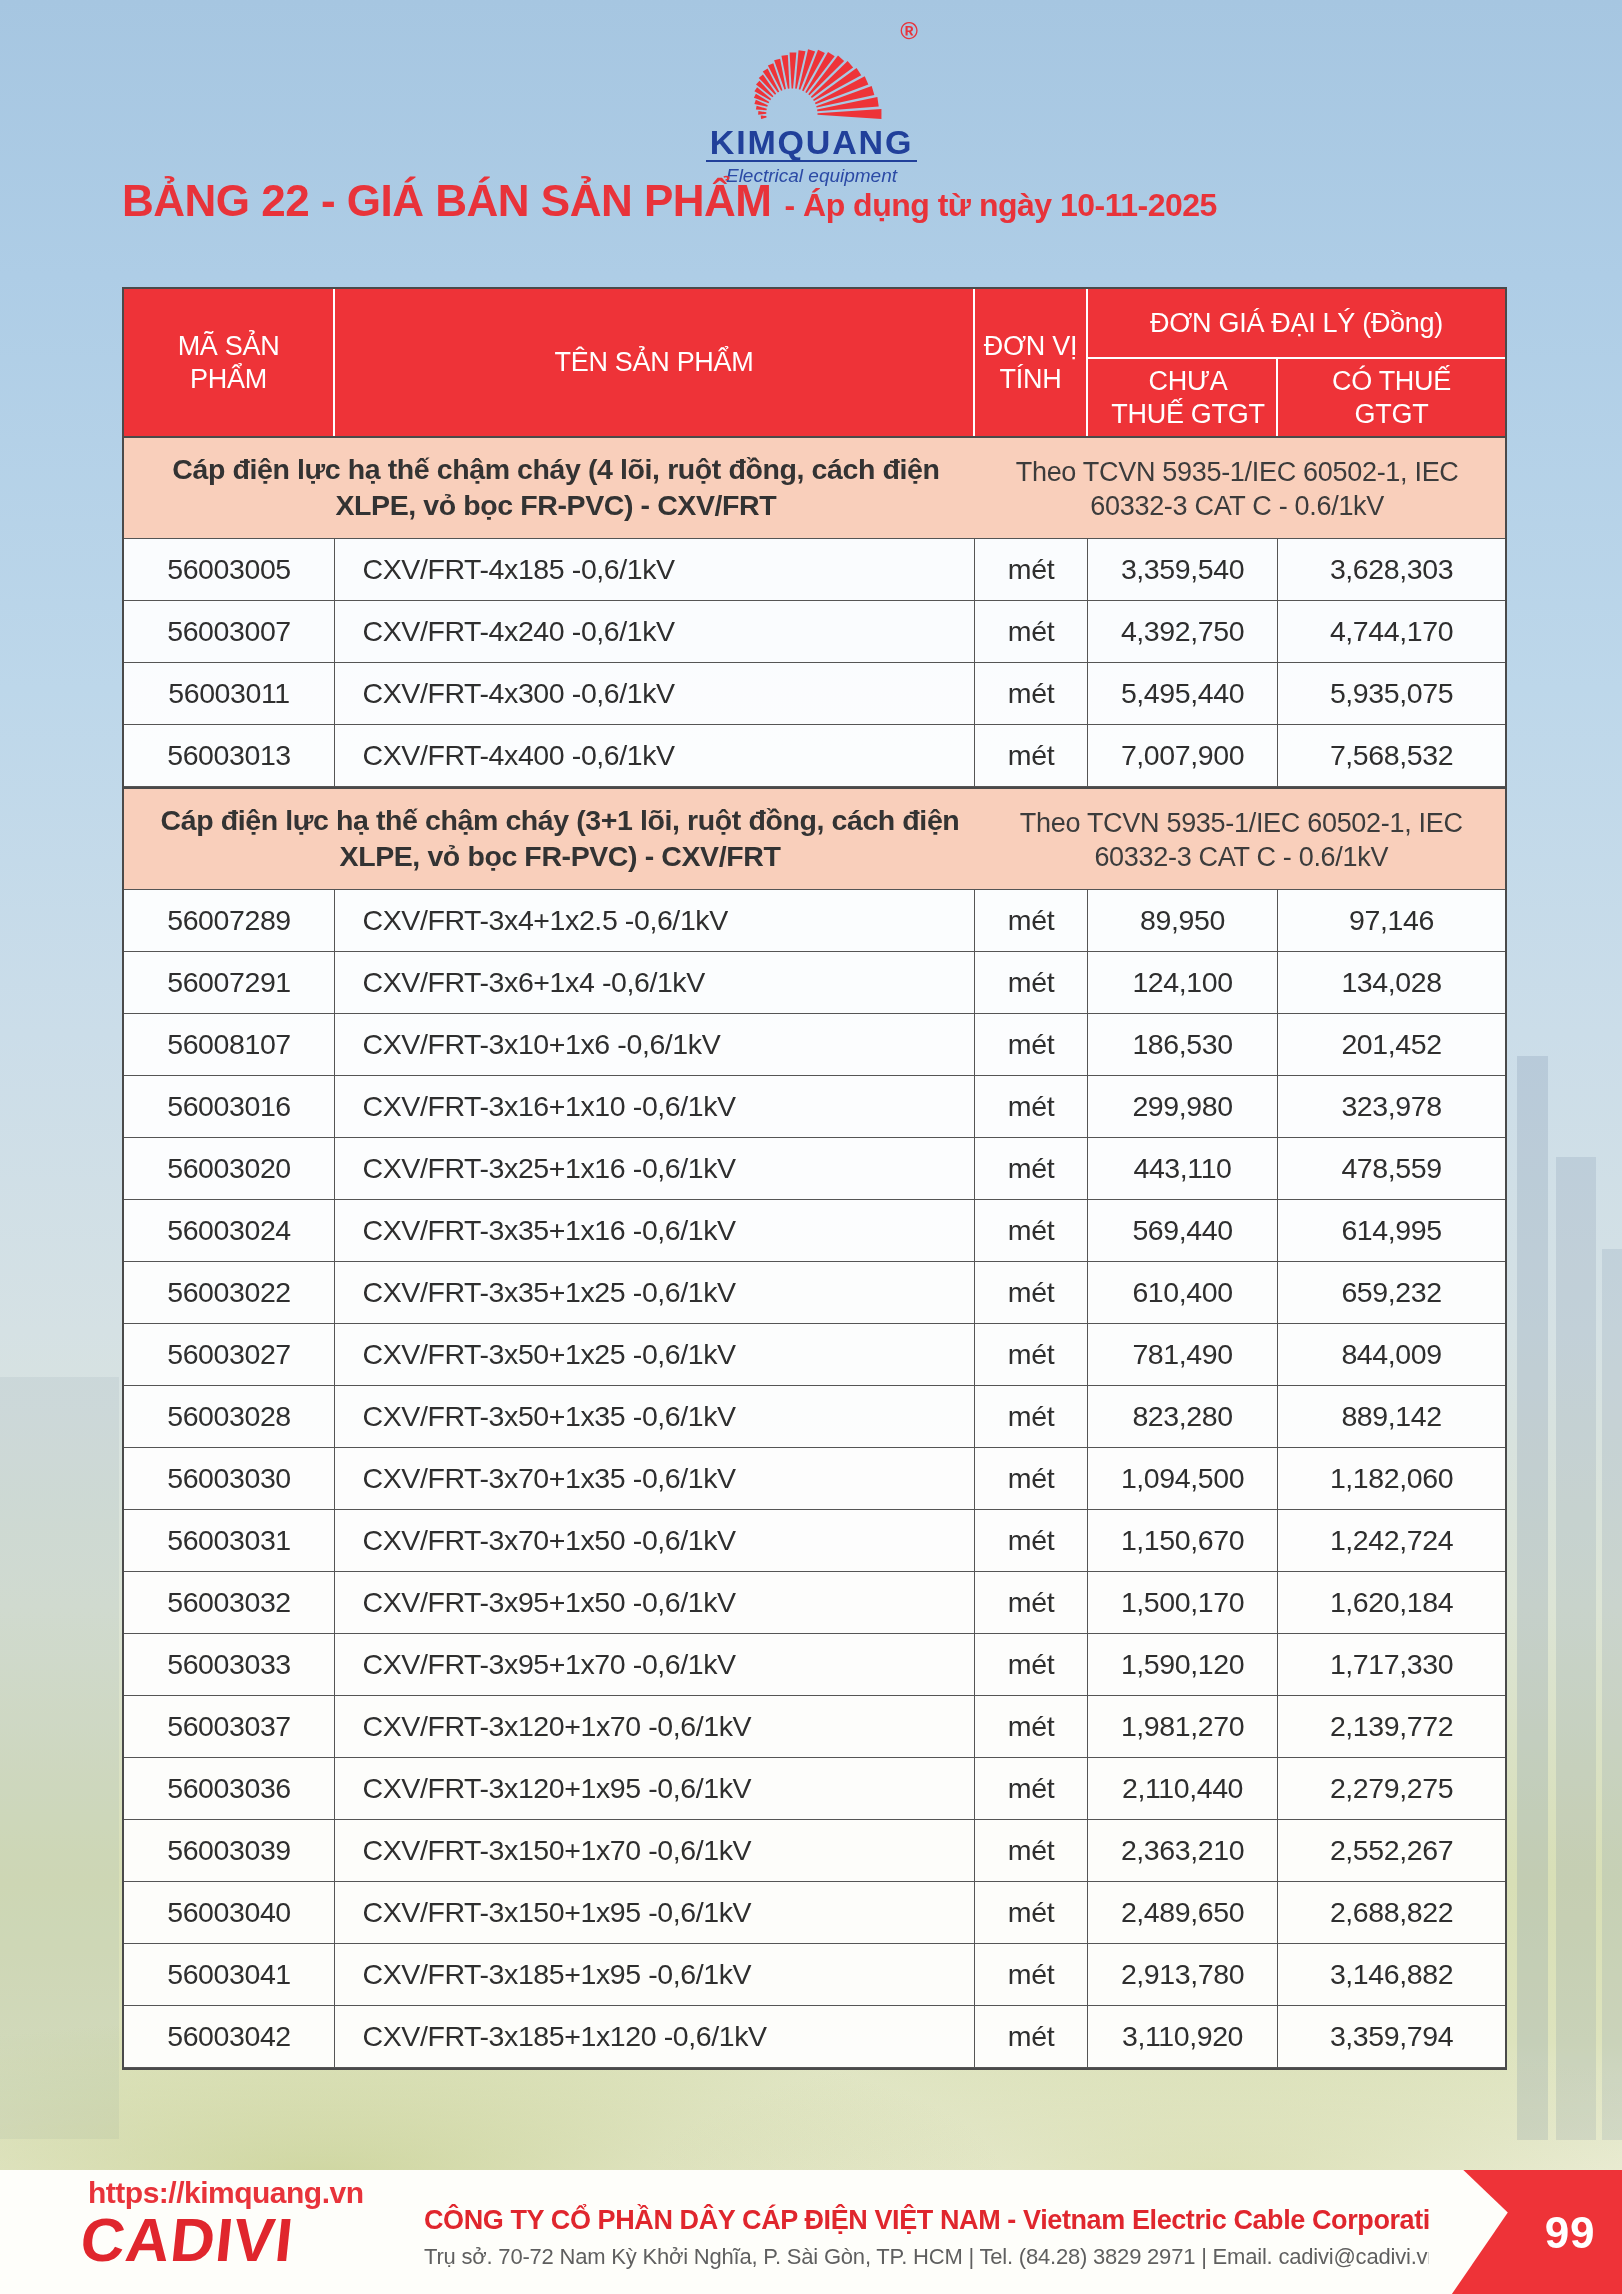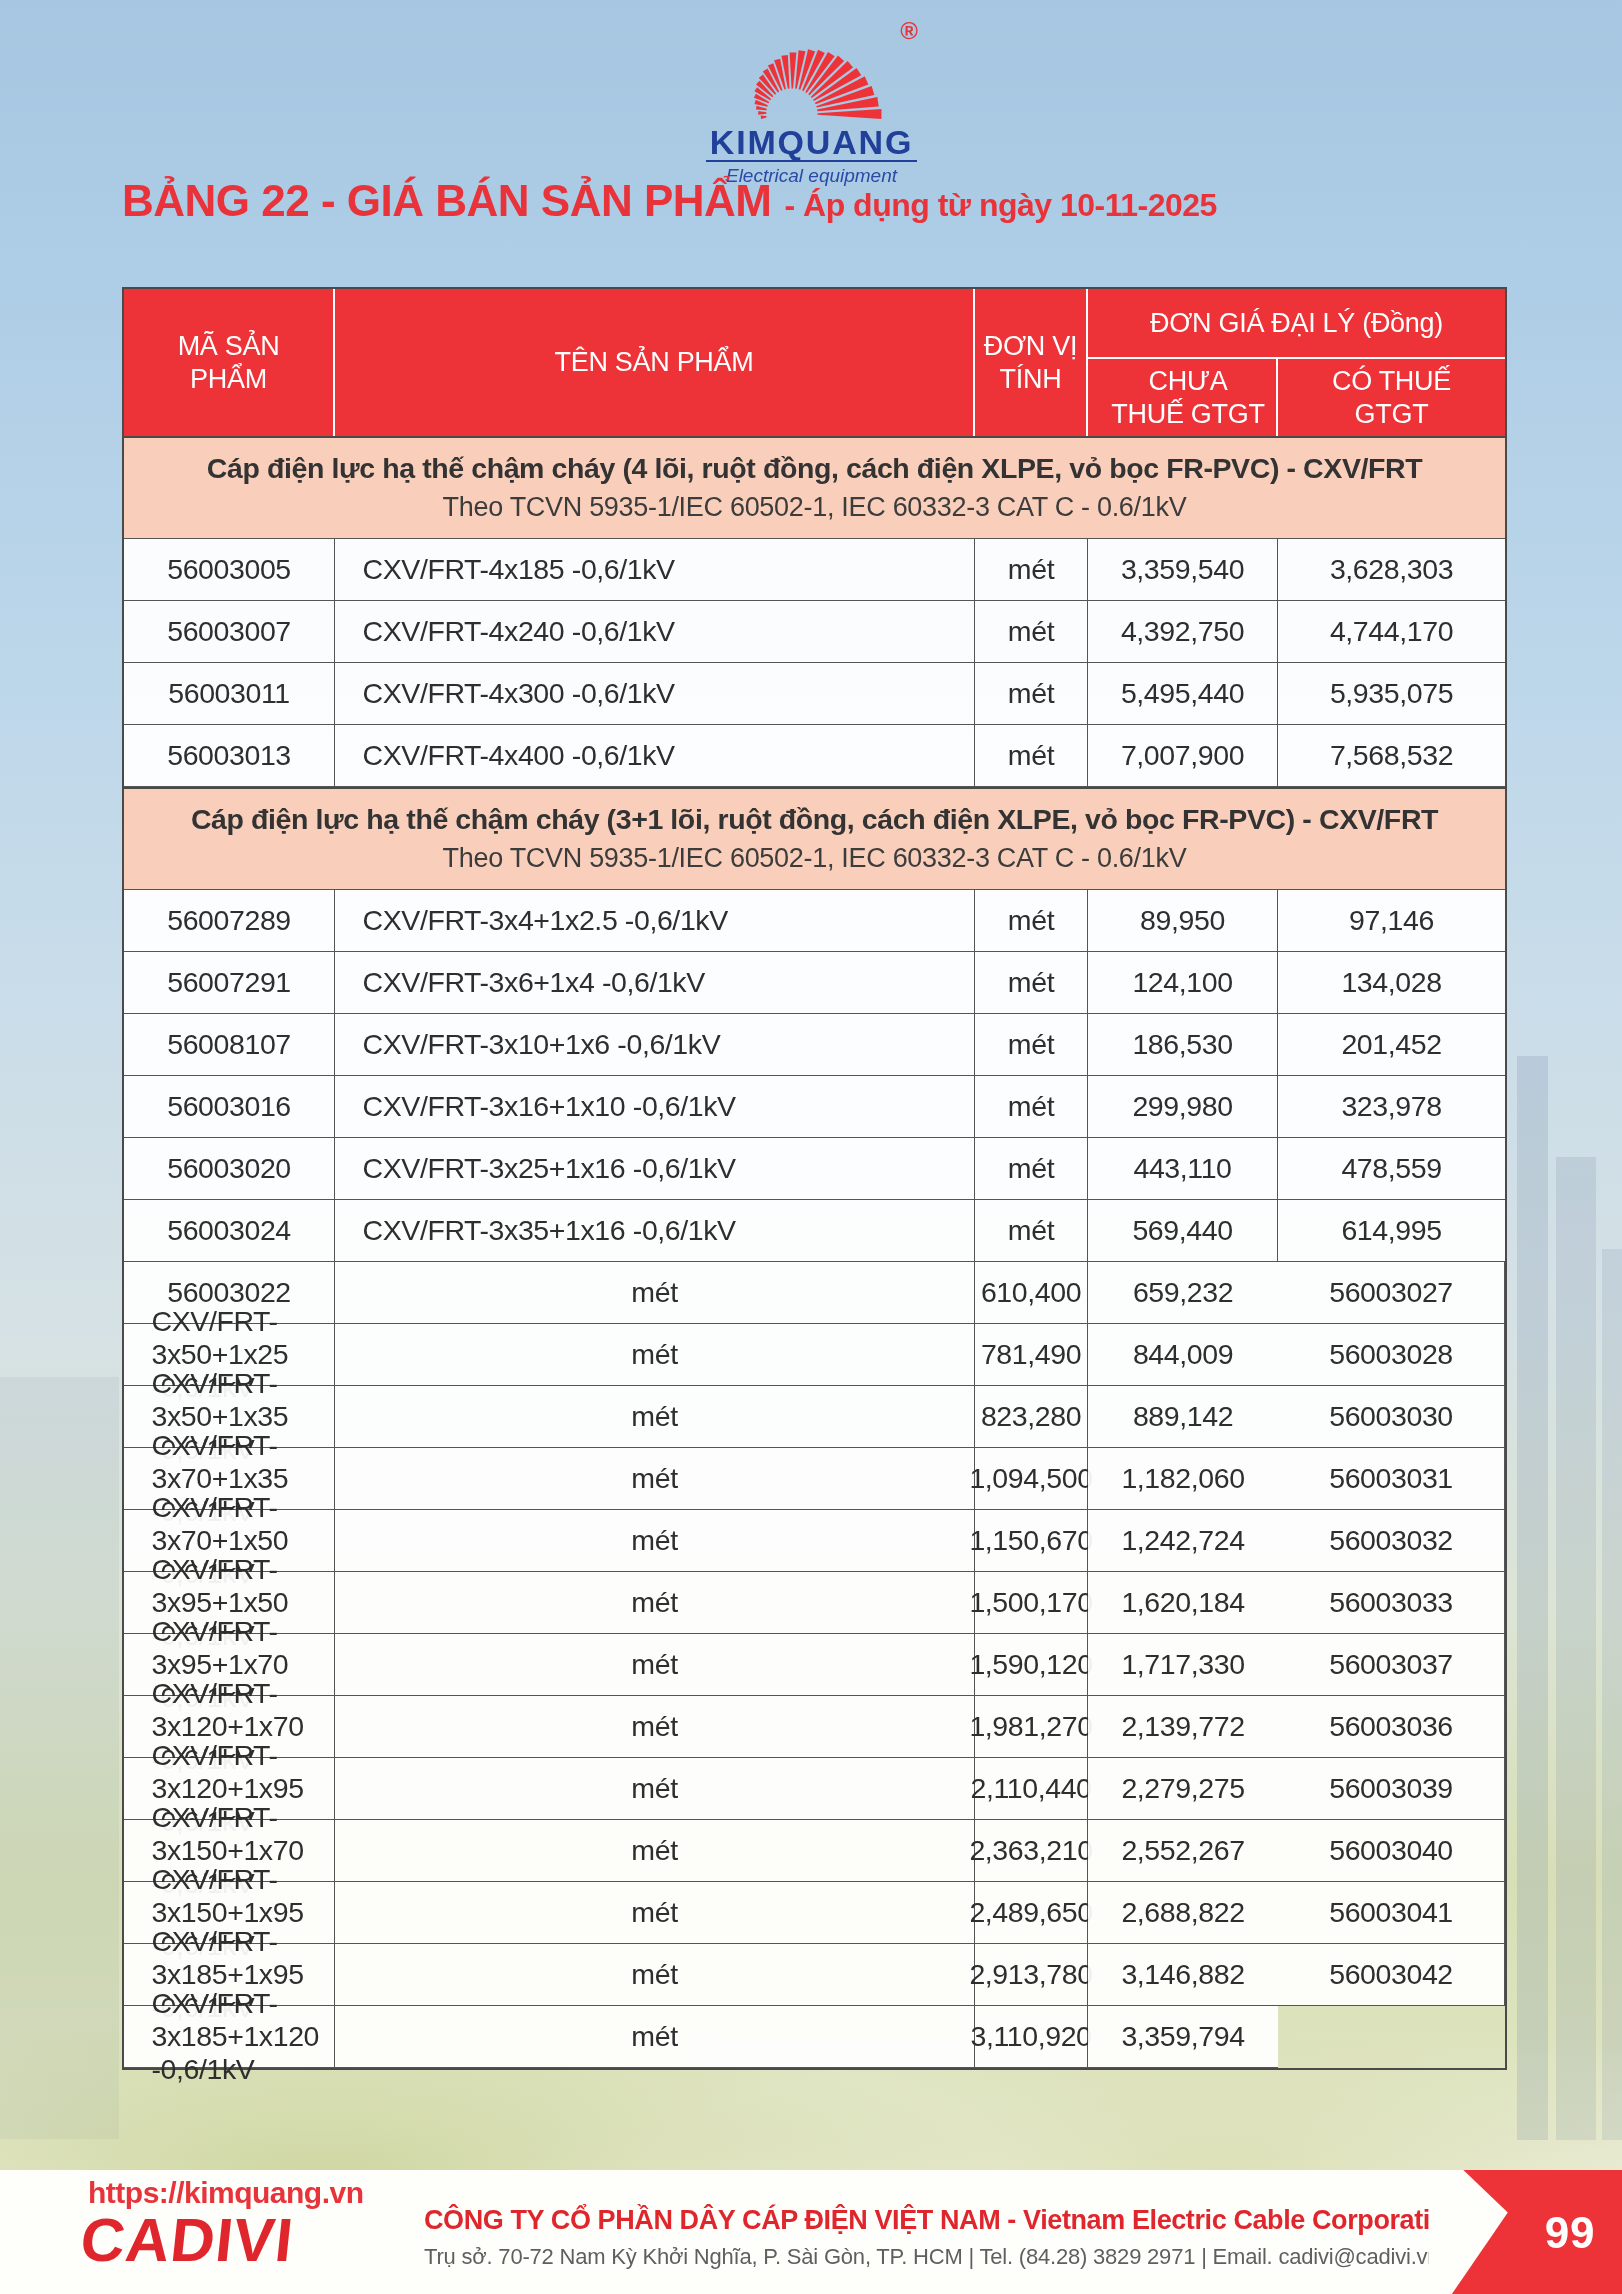--- a/index.html
+++ b/index.html
@@ -50,21 +50,21 @@
   .hc-name{grid-column:2;grid-row:1/3;border-right:2.8px solid #fff;}
   .hc-unit{grid-column:3;grid-row:1/3;border-right:2.8px solid #fff;}
   .hc-dongia{grid-column:4/6;grid-row:1;border-bottom:2.8px solid #fff;}
   .hc-chua{grid-column:4;grid-row:2;border-right:2.8px solid #fff;padding-left:12px;}
   .hc-co{grid-column:5;grid-row:2;}
   .hc-code span{max-width:138px;} .hc-unit span{max-width:101px;}
   .hc-chua span{max-width:156px;} .hc-co span{max-width:129px;}
 
   .band{
     grid-column:1/-1;height:103px;background:#f9cfbb;border-top:2.8px solid #4a4a4a;border-bottom:1.8px solid #555;
-    display:flex;flex-direction:column;align-items:center;justify-content:center;text-align:center;padding:0 9.2px;
+    display:flex;flex-direction:row;align-items:center;justify-content:center;text-align:center;padding:0 9.2px;
   }
   .band .sec-title{font-size:28.5px;font-weight:700;color:#333;letter-spacing:-0.4px;line-height:1.25;}
   .band .sec-sub{font-size:27px;font-weight:400;color:#3c3c3c;letter-spacing:-0.3px;line-height:1.25;margin-top:3.7px;}
 
   .cell{
     height:62px;background:rgba(255,255,255,.93);color:#2e2e2e;font-size:28.5px;letter-spacing:-0.4px;
     display:flex;align-items:center;border-right:1.8px solid #555;border-bottom:1.8px solid #555;
   }
   .cell:nth-last-child(-n+1){border-right:none;}
   .cell.code{justify-content:center;}
@@ -209,20 +209,21 @@
       <div class="cell name">CXV/FRT-3x25+1x16 -0,6/1kV</div>
       <div class="cell unit">mét</div>
       <div class="cell num">443,110</div>
       <div class="cell num last-col">478,559</div>
       <div class="cell code">56003024</div>
       <div class="cell name">CXV/FRT-3x35+1x16 -0,6/1kV</div>
       <div class="cell unit">mét</div>
       <div class="cell num">569,440</div>
       <div class="cell num last-col">614,995</div>
       <div class="cell code">56003022</div>
+      <div class="cell name">CXV/FRT-3x35+1x25 -0,6/1kV</div>
       <div class="cell unit">mét</div>
       <div class="cell num">610,400</div>
       <div class="cell num last-col">659,232</div>
       <div class="cell code">56003027</div>
       <div class="cell name">CXV/FRT-3x50+1x25 -0,6/1kV</div>
       <div class="cell unit">mét</div>
       <div class="cell num">781,490</div>
       <div class="cell num last-col">844,009</div>
       <div class="cell code">56003028</div>
       <div class="cell name">CXV/FRT-3x50+1x35 -0,6/1kV</div>

